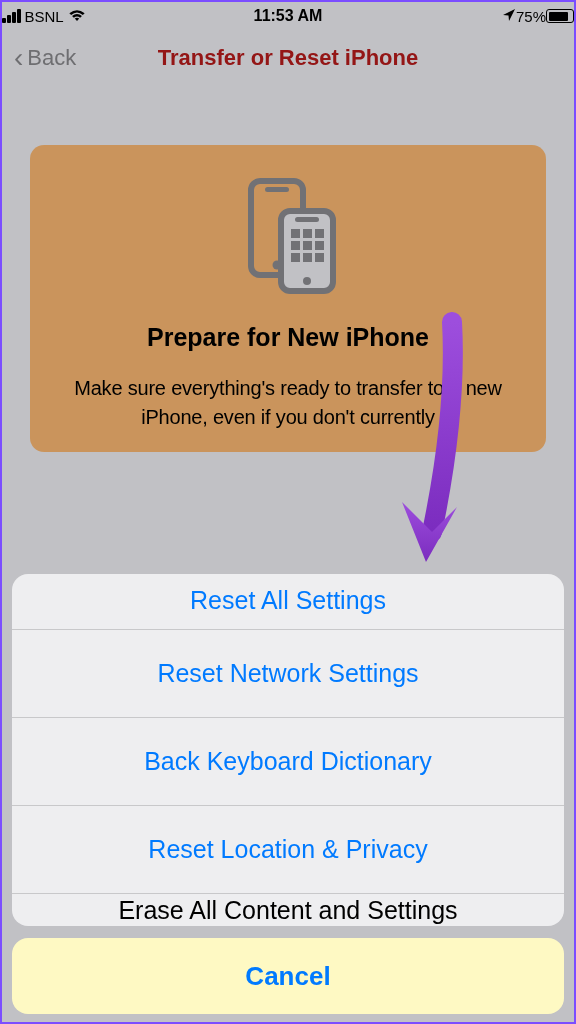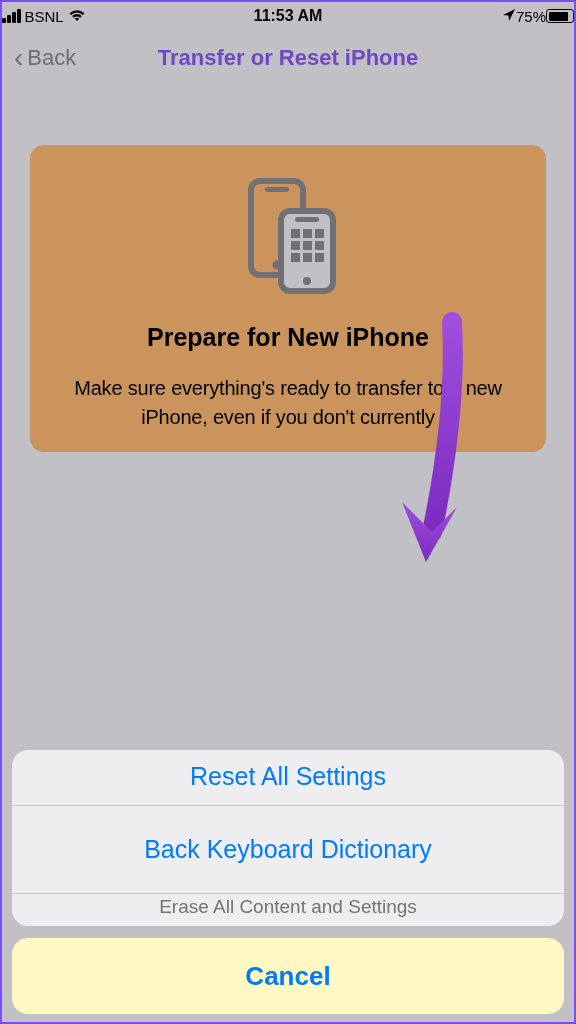--- a/index.html
+++ b/index.html
@@ -118,21 +118,21 @@
       font-size: 28px;
       font-weight: 300;
       line-height: 1;
     }
     .nav-title {
       position: absolute;
       left: 50%;
       transform: translateX(-50%);
       font-size: 22px;
       font-weight: 600;
-      color: #8b5cf6;
+      color: #b91c1c;
     }
     .content-card {
       margin: 60px 28px 0 28px;
       background: #fdba74;
       border-radius: 14px;
       padding: 30px 20px 20px 20px;
       text-align: center;
     }
     .phones-illustration {
       margin-bottom: 28px;
@@ -187,22 +187,22 @@
       padding-bottom: 14px;
     }
     .action-item:last-child {
       border-bottom: none;
     }
     .action-peek {
       height: 32px;
       display: flex;
       align-items: flex-start;
       justify-content: center;
-      font-size: 19px;
-      color: #737373;
+      font-size: 25px;
+      color: #000000;
       overflow: hidden;
       padding-top: 2px;
     }
     .cancel-button {
       background: #fef9c3;
       border-radius: 16px;
       height: 76px;
       display: flex;
       align-items: center;
       justify-content: center;
@@ -278,21 +278,23 @@
   </div>
   <div class="card-title">Prepare for New iPhone</div>
   <div class="card-description">Make sure everything's ready to transfer to a new iPhone, even if you don't currently</div>
 </div>
 
 <div class="dim-overlay"></div>
 
 <div class="action-sheet">
   <div class="action-group">
     <div class="action-item">Reset All Settings</div>
+    <div class="action-item">Reset Network Settings</div>
     <div class="action-item">Back Keyboard Dictionary</div>
+    <div class="action-item">Reset Location &amp; Privacy</div>
     <div class="action-peek">Erase All Content and Settings</div>
   </div>
   <div class="cancel-button">Cancel</div>
 </div>
 
 <svg class="arrow-annotation" style="left:380px; top:310px;" width="120" height="280" viewBox="0 0 120 280">
   <defs>
     <linearGradient id="arrowgrad" x1="0" y1="0" x2="0" y2="1">
       <stop offset="0%" stop-color="#9d4edd"></stop>
       <stop offset="100%" stop-color="#7b2cbf"></stop>

